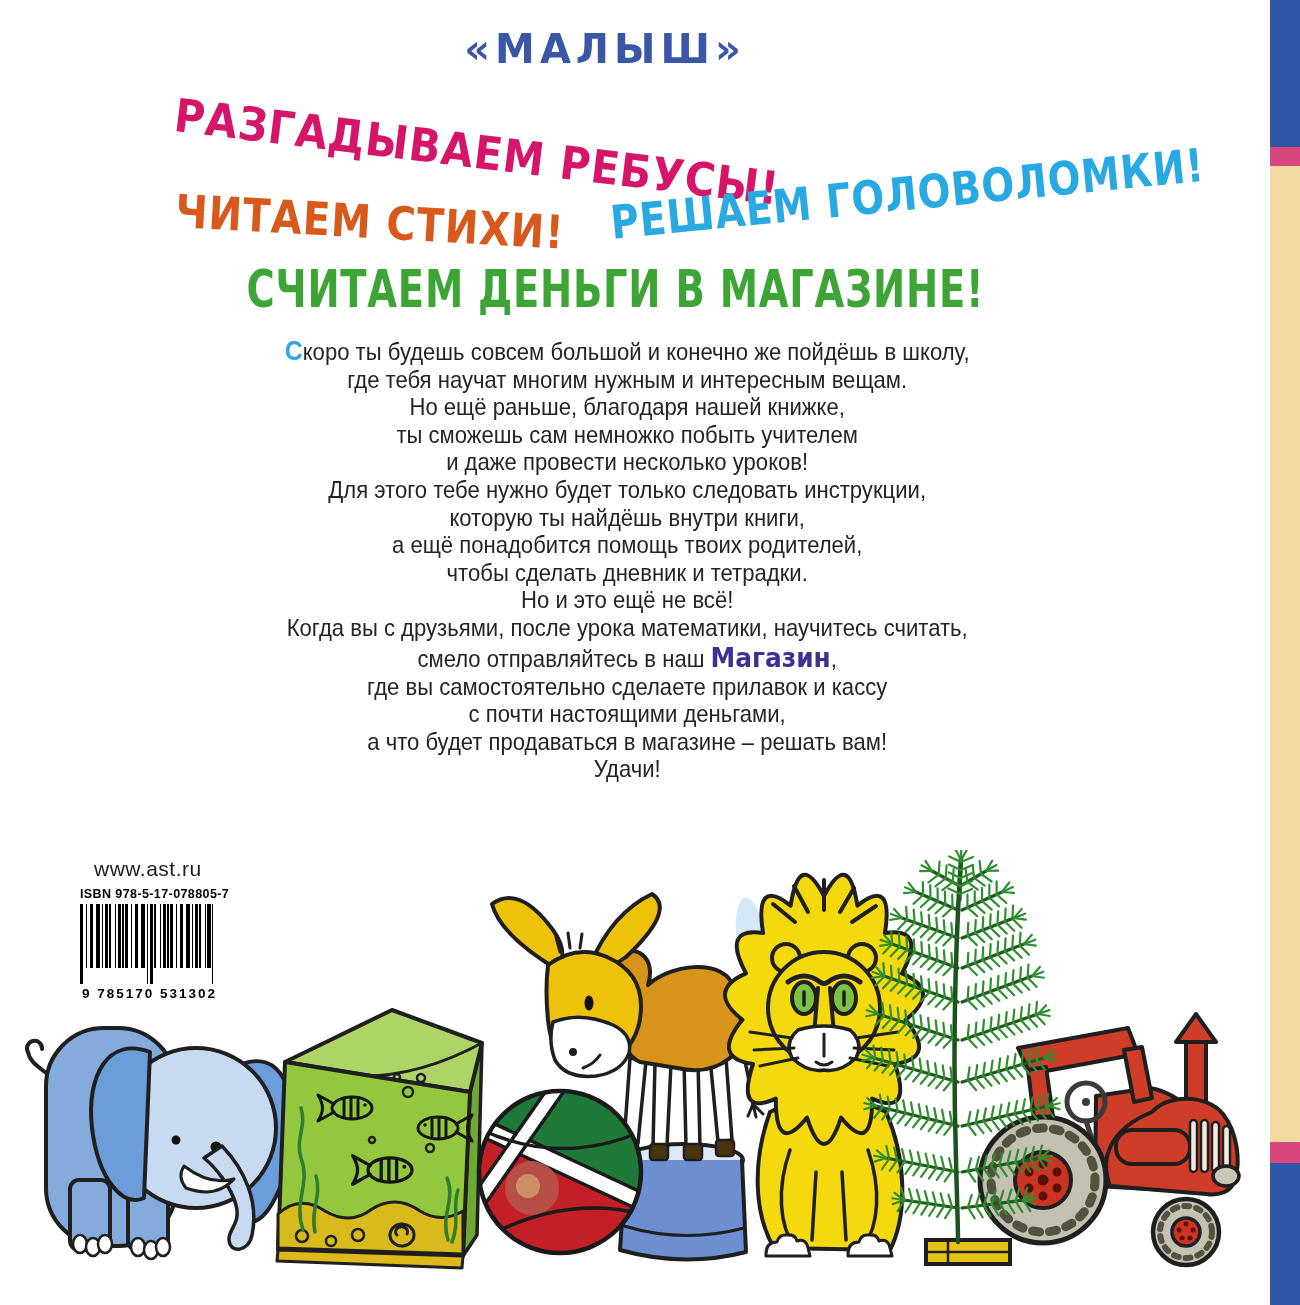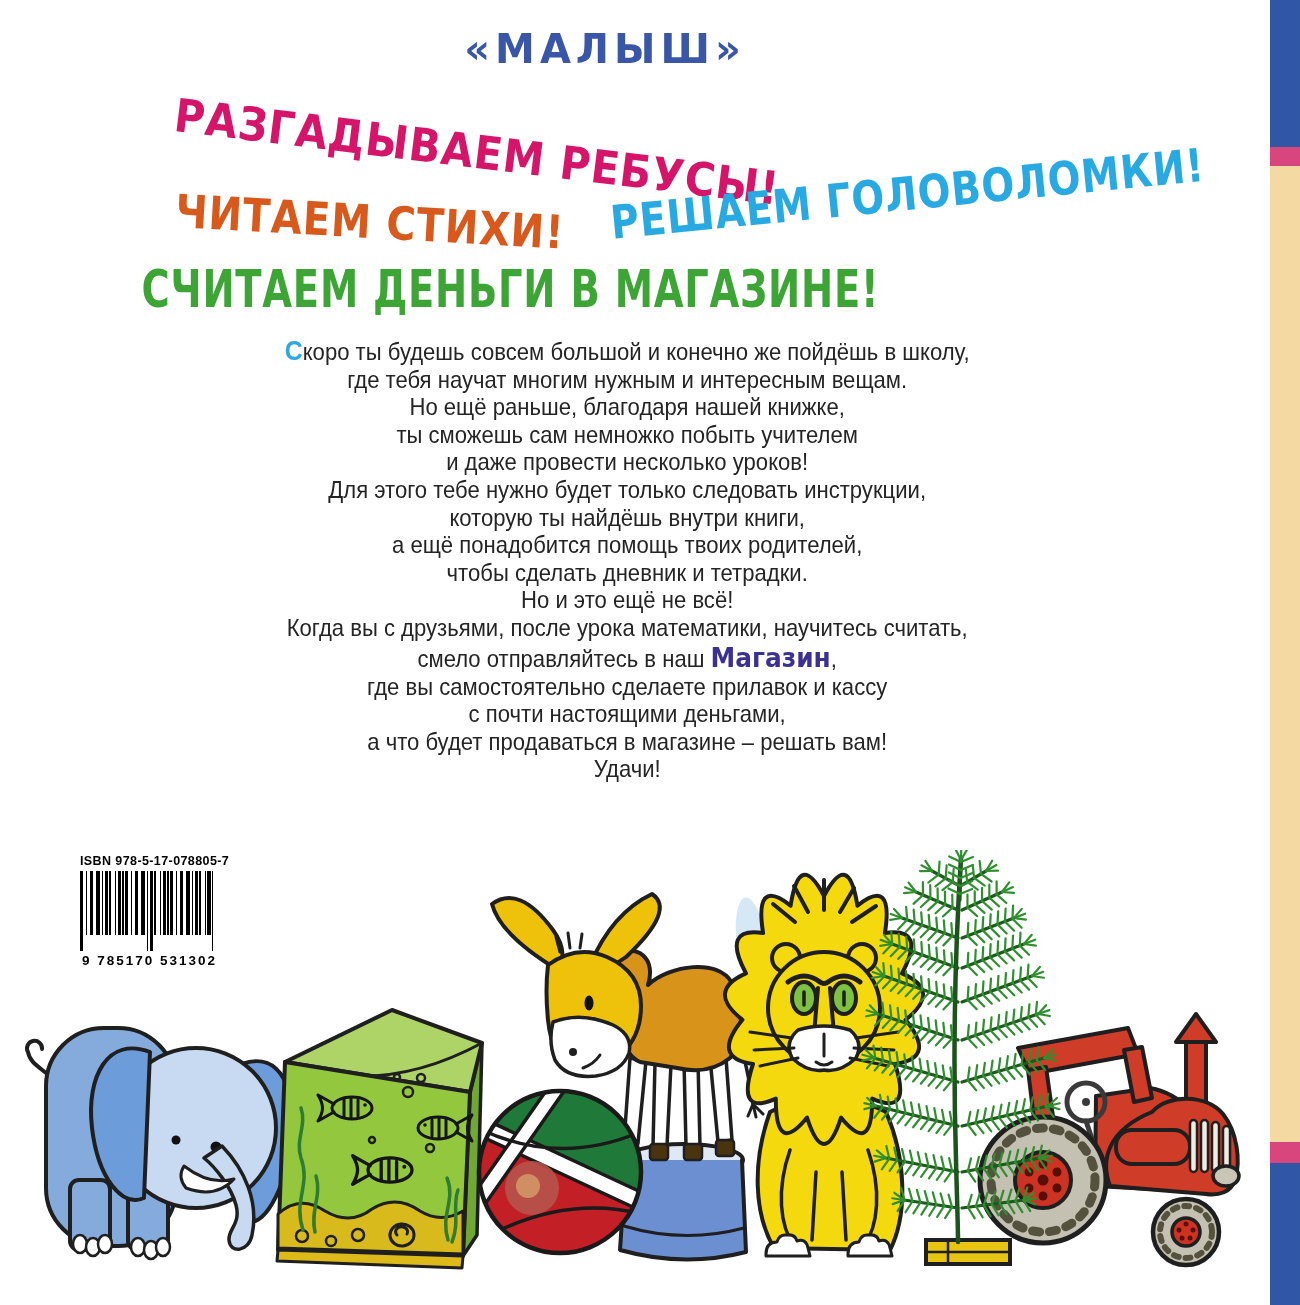--- a/index.html
+++ b/index.html
@@ -8,33 +8,33 @@
   .sq{display:inline-block;transform-origin:0 0;}
   .sqc{display:inline-block;transform-origin:50% 0;}
   .sx74{transform:scaleX(.74);} .sx84{transform:scaleX(.84);} .sx85{transform:scaleX(.85);}
   .sx87{transform:scaleX(.87);} .sx90{transform:scaleX(.90);}
   .logo-row{position:absolute;left:0;top:26px;width:1210px;display:flex;justify-content:center;}
   .logo{font:700 40px "DejaVu Sans",sans-serif;letter-spacing:5px;}
   .tag{position:absolute;font:700 46px "DejaVu Sans",sans-serif;letter-spacing:1px;white-space:nowrap;transform-origin:0 0;}
   .t1{left:178px;top:88px;transform:rotate(7deg);}
   .t2{left:177px;top:184px;transform:rotate(3.2deg);}
   .t3{left:608px;top:196px;transform:rotate(-5.6deg);}
-  .center-row{position:absolute;left:12px;display:flex;justify-content:flex-start;}
+  .center-row{position:absolute;left:0;display:flex;justify-content:center;}
   .green-row{top:259px;width:1230px;}
   .green{font:700 52px "DejaVu Sans",sans-serif;letter-spacing:1px;white-space:nowrap;}
   .slogan-row{top:802px;width:1192px;}
   .slogan{font:700 54px "DejaVu Sans",sans-serif;letter-spacing:1px;white-space:nowrap;}
   .annotation{position:absolute;left:0;top:338px;width:1254px;display:flex;justify-content:center;}
   .ann-inner{transform:scaleX(.92);transform-origin:50% 0;text-align:center;
              font:400 24px "Liberation Sans",sans-serif;line-height:27.6px;color:#242424;}
   .ann-line{white-space:nowrap;}
   .firstletter{font-weight:700;font-size:27px;}
   .brand{font:700 27px "DejaVu Sans",sans-serif;}
   .website{position:absolute;left:94px;top:857px;font:400 21px "Liberation Sans",sans-serif;color:#1d1d1d;letter-spacing:.5px;}
-  .barcode{position:absolute;left:80px;top:854px;width:156px;background:#fff;}
+  .barcode{position:absolute;left:80px;top:887px;width:156px;background:#fff;}
   .isbn{font:700 12.5px "Liberation Sans",sans-serif;color:#000;letter-spacing:.4px;white-space:nowrap;}
   .bars{height:80px;margin-top:3px;display:flex;align-items:flex-start;overflow:hidden;}
   .bars div{background:#000;flex:0 0 auto;}
   .digits{position:relative;margin-top:-15px;font:700 13.5px "Liberation Sans",sans-serif;letter-spacing:2px;
           background:#fff;display:inline-block;padding:0 2px;white-space:nowrap;}
   .stripe{position:absolute;left:1270px;width:30px;}
   #art{position:absolute;left:0;top:850px;}
 </style>
 </head>
 <body>

